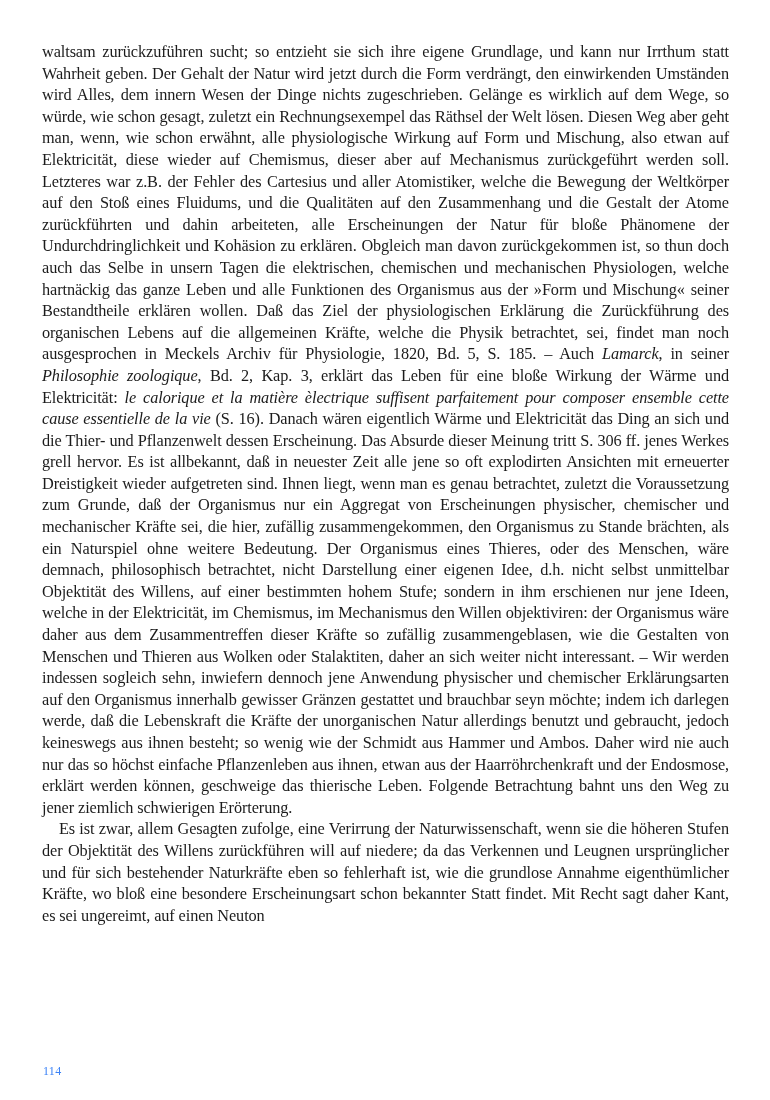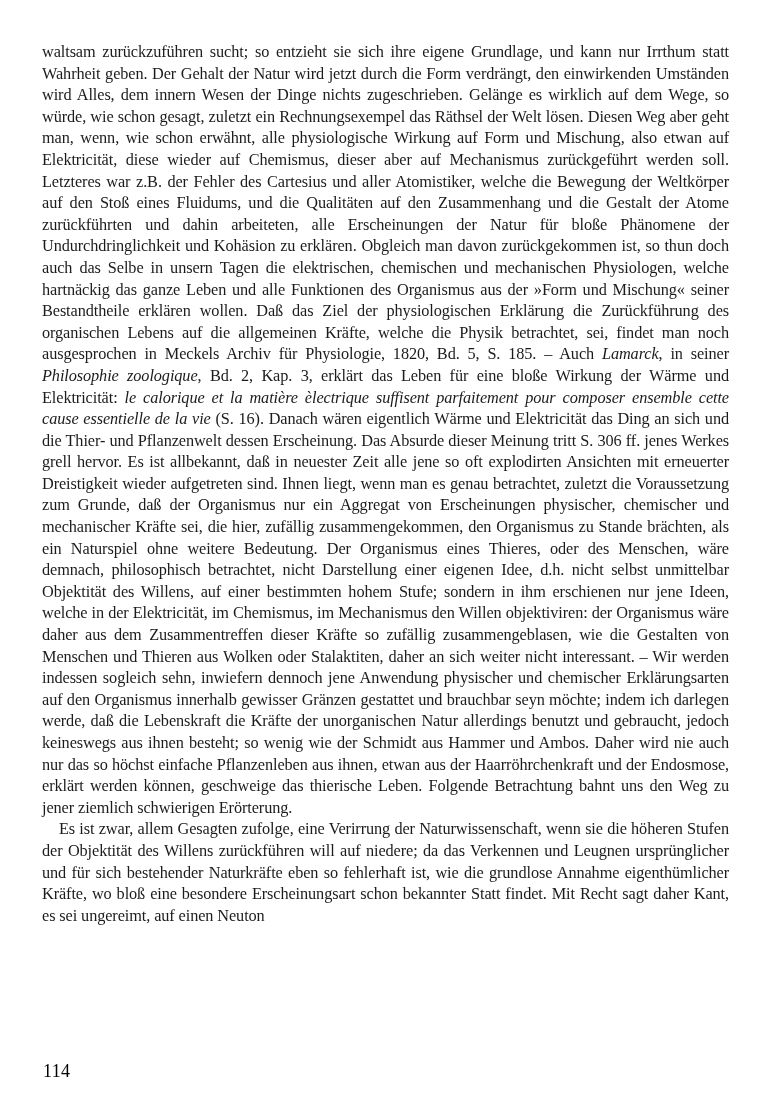--- a/index.html
+++ b/index.html
@@ -34,23 +34,23 @@
     text-indent: 17px;
     font-family: Liberation Serif, serif;
   }
   .para em {
     font-style: italic;
   }
   .page-number {
     position: absolute;
     left: 43px;
     top: 1064px;
-    font-size: 18px;
+    font-size: 12px;
     line-height: 14px;
-    color: #000000;
+    color: #3b82f6;
     letter-spacing: 0.3px;
   }
 </style>
 </head>
 <body>
 
 <div class="page">
   <div class="text-block">
       <p class="para"><span>waltsam zurückzuführen sucht; so entzieht sie sich ihre eigene Grundlage, und kann nur Irrthum statt Wahrheit geben. Der Gehalt der Natur wird jetzt durch die Form verdrängt, den einwirkenden Umständen wird Alles, dem innern Wesen der Dinge nichts zugeschrieben. Gelänge es wirklich auf dem Wege, so würde, wie schon gesagt, zuletzt ein Rechnungsexempel das Räthsel der Welt lösen. Diesen Weg aber geht man, wenn, wie schon erwähnt, alle physiologische Wirkung auf Form und Mischung, also etwan auf Elektricität, diese wieder auf Chemismus, dieser aber auf Mechanismus zurückgeführt werden soll. Letzteres war z.B. der Fehler des Cartesius und aller Atomistiker, welche die Bewegung der Weltkörper auf den Stoß eines Fluidums, und die Qualitäten auf den Zusammenhang und die Gestalt der Atome zurückführten und dahin arbeiteten, alle Erscheinungen der Natur für bloße Phänomene der Undurchdringlichkeit und Kohäsion zu erklären. Obgleich man davon zurückgekommen ist, so thun doch auch das Selbe in unsern Tagen die elektrischen, chemischen und mechanischen Physiologen, welche hartnäckig das ganze Leben und alle Funktionen des Organismus aus der »Form und Mischung« seiner Bestandtheile erklären wollen. Daß das Ziel der physiologischen Erklärung die Zurückführung des organischen Lebens auf die allgemeinen Kräfte, welche die Physik betrachtet, sei, findet man noch ausgesprochen in Meckels Archiv für Physiologie, 1820, Bd. 5, S. 185. – Auch </span><em>Lamarck</em><span>, in seiner </span><em>Philosophie zoologique</em><span>, Bd. 2, Kap. 3, erklärt das Leben für eine bloße Wirkung der Wärme und Elektricität: </span><em>le calorique et la matière èlectrique suffisent parfaitement pour composer ensemble cette cause essentielle de la vie</em><span> (S. 16). Danach wären eigentlich Wärme und Elektricität das Ding an sich und die Thier- und Pflanzenwelt dessen Erscheinung. Das Absurde dieser Meinung tritt S. 306 ff. jenes Werkes grell hervor. Es ist allbekannt, daß in neuester Zeit alle jene so oft explodirten Ansichten mit erneuerter Dreistigkeit wieder aufgetreten sind. Ihnen liegt, wenn man es genau betrachtet, zuletzt die Voraussetzung zum Grunde, daß der Organismus nur ein Aggregat von Erscheinungen physischer, chemischer und mechanischer Kräfte sei, die hier, zufällig zusammengekommen, den Organismus zu Stande brächten, als ein Naturspiel ohne weitere Bedeutung. Der Organismus eines Thieres, oder des Menschen, wäre demnach, philosophisch betrachtet, nicht Darstellung einer eigenen Idee, d.h. nicht selbst unmittelbar Objektität des Willens, auf einer bestimmten hohem Stufe; sondern in ihm erschienen nur jene Ideen, welche in der Elektricität, im Chemismus, im Mechanismus den Willen objektiviren: der Organismus wäre daher aus dem Zusammentreffen dieser Kräfte so zufällig zusammengeblasen, wie die Gestalten von Menschen und Thieren aus Wolken oder Stalaktiten, daher an sich weiter nicht interessant. – Wir werden indessen sogleich sehn, inwiefern dennoch jene Anwendung physischer und chemischer Erklärungsarten auf den Organismus innerhalb gewisser Gränzen gestattet und brauchbar seyn möchte; indem ich darlegen werde, daß die Lebenskraft die Kräfte der unorganischen Natur allerdings benutzt und gebraucht, jedoch keineswegs aus ihnen besteht; so wenig wie der Schmidt aus Hammer und Ambos. Daher wird nie auch nur das so höchst einfache Pflanzenleben aus ihnen, etwan aus der Haarröhrchenkraft und der Endosmose, erklärt werden können, geschweige das thierische Leben. Folgende Betrachtung bahnt uns den Weg zu jener ziemlich schwierigen Erörterung.</span></p>
       <p class="para indent"><span>Es ist zwar, allem Gesagten zufolge, eine Verirrung der Naturwissenschaft, wenn sie die höheren Stufen der Objektität des Willens zurückführen will auf niedere; da das Verkennen und Leugnen ursprünglicher und für sich bestehender Naturkräfte eben so fehlerhaft ist, wie die grundlose Annahme eigenthümlicher Kräfte, wo bloß eine besondere Erscheinungsart schon bekannter Statt findet. Mit Recht sagt daher Kant, es sei ungereimt, auf einen Neuton</span></p>

